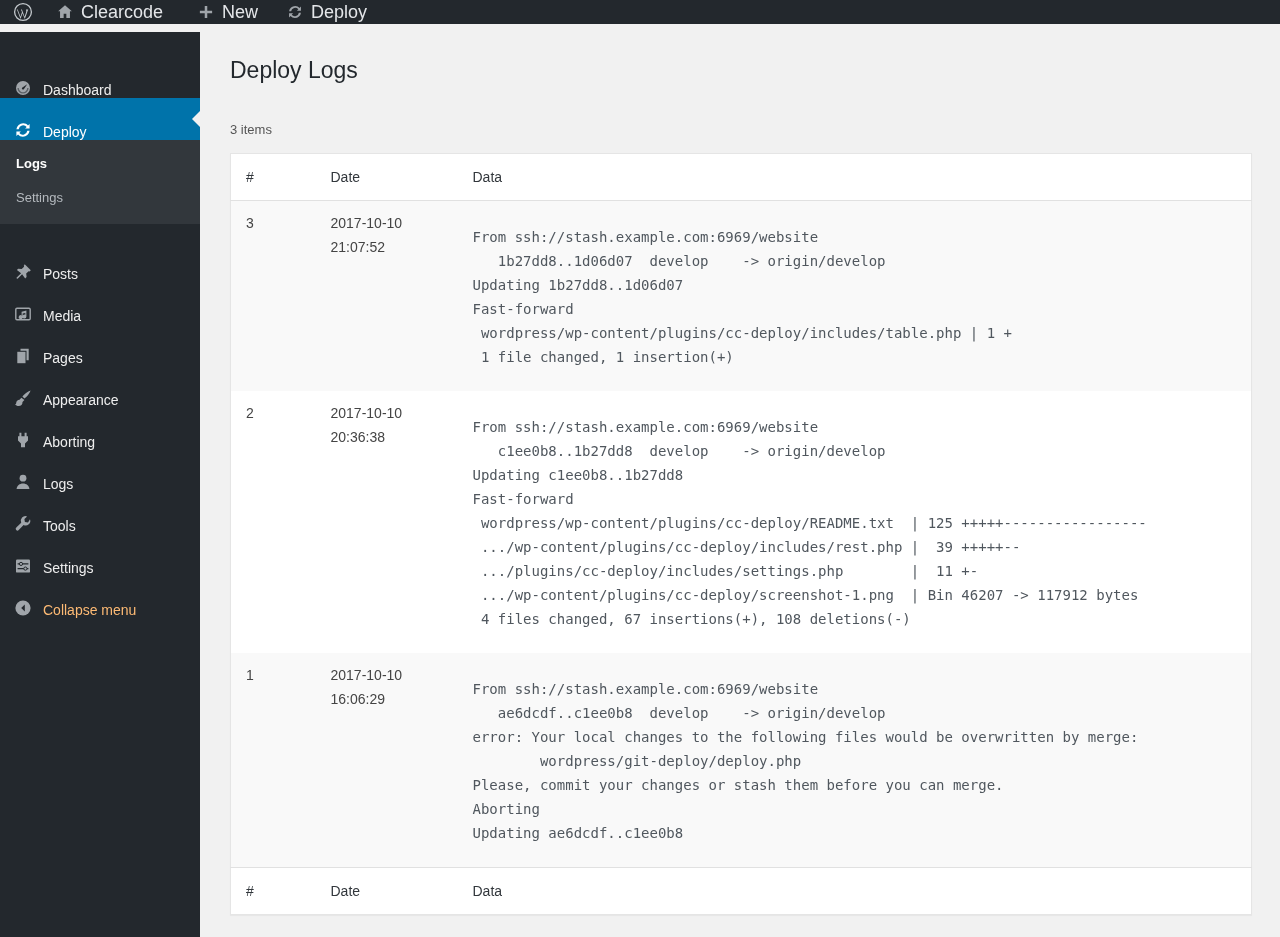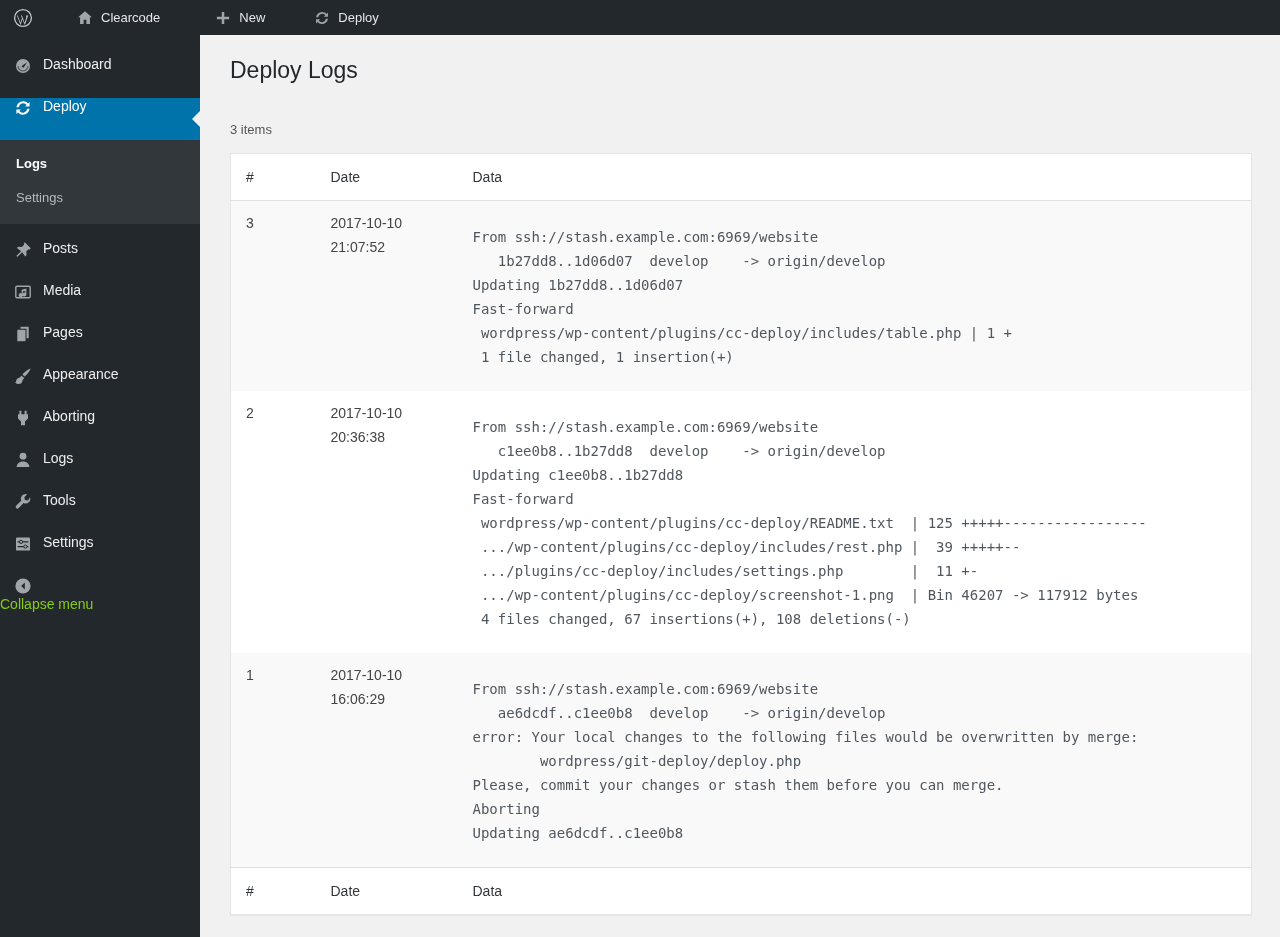--- a/index.html
+++ b/index.html
@@ -6,63 +6,63 @@
   html,body { margin:0; padding:0; }
   body {
     width:1280px; height:937px; position:relative; overflow:hidden;
     background:#f1f1f1;
     font-family:"Liberation Sans", sans-serif;
     -webkit-font-smoothing:antialiased;
   }
 
   
   .admin-bar {
-    position:absolute; top:0; left:0; right:0; height:35px;
-    background:#23282d; color:#e4e6e9; font-size:13px;
-    display:flex; align-items:center; z-index:10;gap:20px;
+    position:absolute; top:0; left:0; right:0; height:24px;
+    background:#23282d; color:#e4e6e9; font-size:18px;
+    display:flex; align-items:center; z-index:10;
   }
   .ab-item {
     display:flex; align-items:center; gap:7px;
     height:32px; padding:0 11px; cursor:pointer; white-space:nowrap;
   }
   .ab-item svg { width:18px; height:18px; color:#a0a5aa; display:block; }
   .ab-logo { padding:0 12px 0 13px; }
   .ab-logo svg { width:20px; height:20px; color:#c3c8cc; }
   .ab-new { margin-left:12px; }
   .ab-deploy { margin-left:6px; }
 
   
   .sidebar {
     position:absolute; top:32px; left:0; bottom:0; width:200px;
     background:#23282d; color:#eee;
   }
   .menu { padding-top:24px; }
   .menu-item {
-    height:42px; display:flex; align-items:flex-start;
+    height:42px; display:flex; align-items:flex-end;
     font-size:14px; color:#eee; cursor:pointer; position:relative;
   }
   .menu-item .mi-icon {
     width:20px; height:20px; margin:0 10px 0 13px; flex:none;
     color:#a0a5aa; display:flex; align-items:center; justify-content:center;
   }
   .menu-item .mi-icon svg { width:20px; height:20px; display:block; }
   .menu-item.active { background:#0073aa; color:#fff; }
   .menu-item.active .mi-icon { color:#fff; }
   .menu-item.active::after {
     content:""; position:absolute; right:0; top:50%; margin-top:-8px;
     border:8px solid transparent; border-right-color:#f1f1f1;
   }
   .submenu { background:#32373c; padding:7px 0 9px; }
   .submenu-item {
     padding:8px 16px; font-size:13px; line-height:18px;
     color:#b4b9be; cursor:pointer;
   }
   .submenu-item.current { color:#fff; font-weight:bold; }
   .menu-gap { height:16px; }
-  .menu-item.collapse { color:#84cc16;flex-direction:column; }
+  .menu-item.collapse { color:#fdba74; }
 
   
   .content {
     position:absolute; top:32px; left:200px; right:0; bottom:0;
     padding:23px 28px 0 30px;
   }
   .page-title {
     margin:0; font-size:23px; font-weight:400; line-height:30px;
     color:#23282d;
   }

